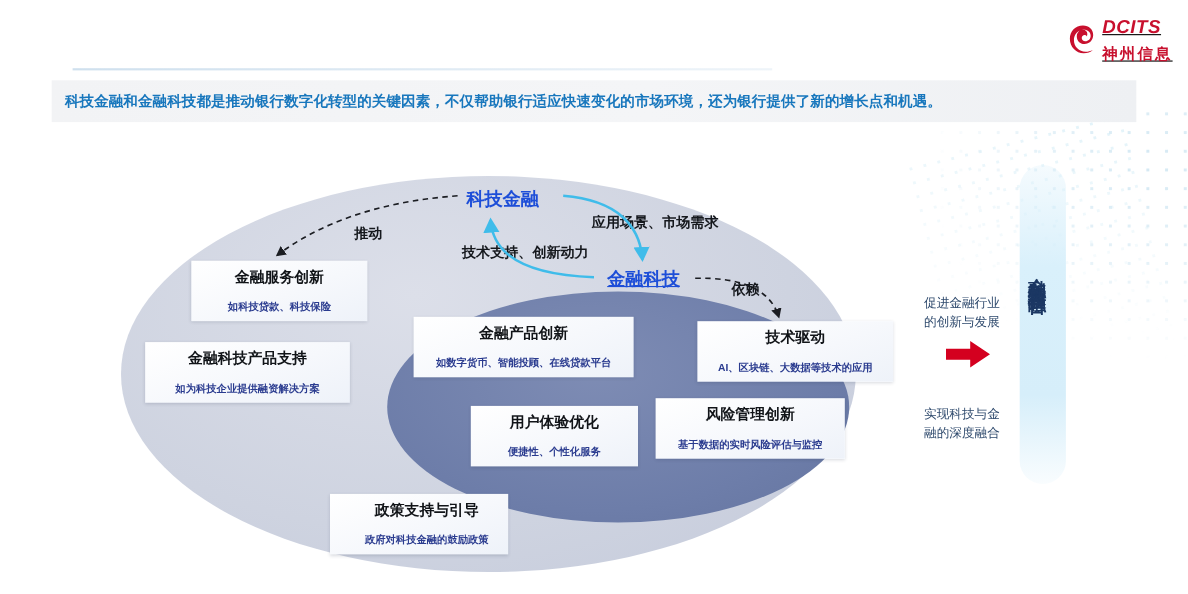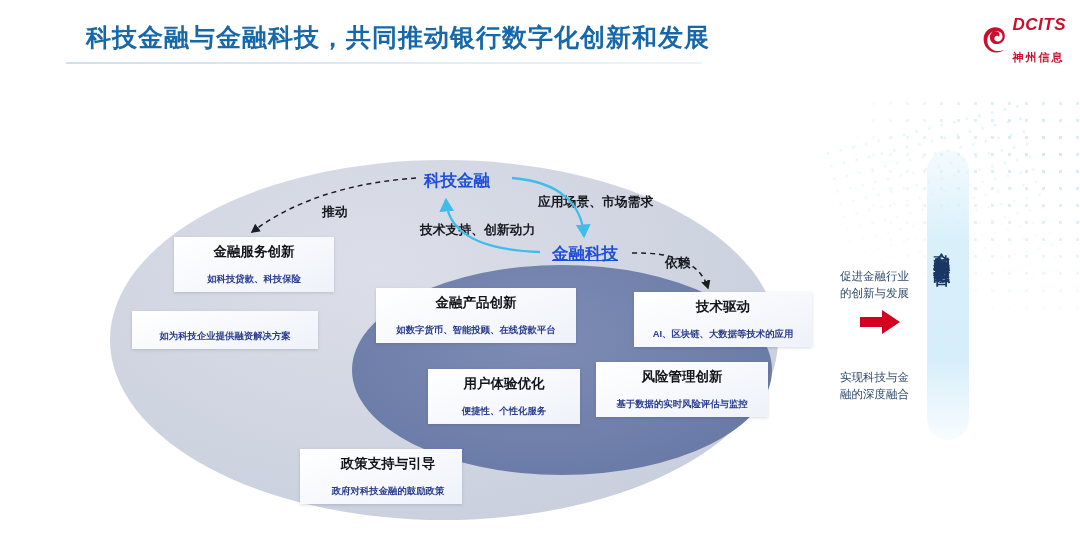--- a/index.html
+++ b/index.html
@@ -40,26 +40,26 @@
     position:absolute;left:86px;top:21px;
     font-size:25px;font-weight:bold;letter-spacing:1px;
     color:#1668a9;white-space:nowrap;
   }
   .title-underline{
     position:absolute;left:66px;top:62px;width:636px;height:2px;
     background:linear-gradient(90deg,#cfe0ee,#eef4f9);
   }
   .logo{
     position:absolute;right:14px;top:16px;
-    display:flex;align-items:center;gap:5px;
+    display:flex;align-items:center;gap:5px;text-decoration:underline;
   }
   .logo-mark{width:26px;height:28px;flex:0 0 auto;}
   .logo-txt{display:flex;flex-direction:column;line-height:1;}
   .logo-en{font-size:17px;font-weight:bold;color:#c8102e;font-style:italic;letter-spacing:.5px;}
-  .logo-cn{font-size:11px;font-weight:bold;color:#c8102e;letter-spacing:2px;margin-top:19px;}
+  .logo-cn{font-size:14px;font-weight:bold;color:#c8102e;letter-spacing:2px;margin-top:9px;}
 
   .subtitle-bar{
     position:absolute;left:47px;top:73px;width:986px;height:38px;
     background:linear-gradient(90deg,#f2f3f5 0%,#f4f5f7 55%,#eef0f3 100%);
     display:flex;align-items:center;
   }
   .subtitle-bar span{
     color:#1877bd;font-size:13.2px;font-weight:bold;
     padding-left:12px;white-space:nowrap;letter-spacing:.1px;
   }
@@ -114,33 +114,35 @@
   svg.overlay{position:absolute;left:0;top:0;width:1080px;height:540px;pointer-events:none;}
 </style>
 </head>
 <body>
 
 <div id="stage">
 
   <div class="dots"></div>
   <div class="dots2"></div>
 
-  <div class="title">科技金融与金融科技，共同推动银行数字化创新和发展</div>
   <div class="title-underline"></div>
 
   <div class="logo">
     <svg class="logo-mark" viewBox="0 0 26 28">
       <path d="M13.5 1.2C6.6 1.2 1.6 6.3 1.6 13.2c0 7.4 5.6 13.2 12.6 13.2 3.3 0 6.2-1.1 8.3-3 -2.1 1.1-4.3 1.6-6.5 1.6 -6.1 0-10.7-4.5-10.7-10.6 0-5.4 3.8-9.4 8.9-9.4 3.7 0 6.3 2.3 6.3 5.5 0 2.9-2.1 5-4.9 5 -1.9 0-3.2-1.2-3.2-2.9 0-1.6 1.1-2.8 2.6-2.8 1 0 1.7.5 1.9 1.3 .4-.6.6-1.4.6-2.2 0-2.2-1.7-3.8-4-3.8 -3.2 0-5.6 2.6-5.6 6.1 0 4 2.9 6.9 6.9 6.9 4.6 0 8-3.5 8-8.2C22.8 4.8 19 1.2 13.5 1.2z" fill="#c8102e"></path>
     </svg>
     <div class="logo-txt">
       <div class="logo-en">DCITS</div>
       <div class="logo-cn">神州信息</div>
     </div>
   </div>
 
+  <div class="subtitle-bar">
+    <span>科技金融和金融科技都是推动银行数字化转型的关键因素，不仅帮助银行适应快速变化的市场环境，还为银行提供了新的增长点和机遇。</span>
+  </div>
 
   <div class="outer-ellipse"></div>
   <div class="inner-ellipse"></div>
 
   <div class="lbl lbl-cyan" style="left:424px;top:170px;">科技金融</div>
   <div class="lbl lbl-cyan" style="left:552px;top:243px;text-decoration:underline;">金融科技</div>
 
   <div class="lbl lbl-dark" style="left:322px;top:204px;">推动</div>
   <div class="lbl lbl-dark" style="left:665px;top:255px;">依赖</div>
   <div class="lbl lbl-dark" style="left:538px;top:194px;">应用场景、市场需求</div>
@@ -163,20 +165,21 @@
     <path d="M540,252 C478,250 448,232 446,200" stroke="#3fbcea" stroke-width="2.3" fill="none" marker-end="url(#ac)"></path>
 
     <path d="M512,178 C562,182 582,206 584,236" stroke="#3fbcea" stroke-width="2.3" fill="none" marker-end="url(#ac)"></path>
   </svg>
 
   <div class="card" style="left:174px;top:237px;width:160px;">
     <div class="ct">金融服务创新</div>
     <div class="cs">如科技贷款、科技保险</div>
   </div>
   <div class="card" style="left:132px;top:311px;width:186px;">
+    <div class="ct">金融科技产品支持</div>
     <div class="cs">如为科技企业提供融资解决方案</div>
   </div>
   <div class="card" style="left:300px;top:449px;width:162px;padding-left:24px;">
     <div class="ct">政策支持与引导</div>
     <div class="cs">政府对科技金融的鼓励政策</div>
   </div>
 
   <div class="card" style="left:376px;top:288px;width:200px;">
     <div class="ct">金融产品创新</div>
     <div class="cs">如数字货币、智能投顾、在线贷款平台</div>

